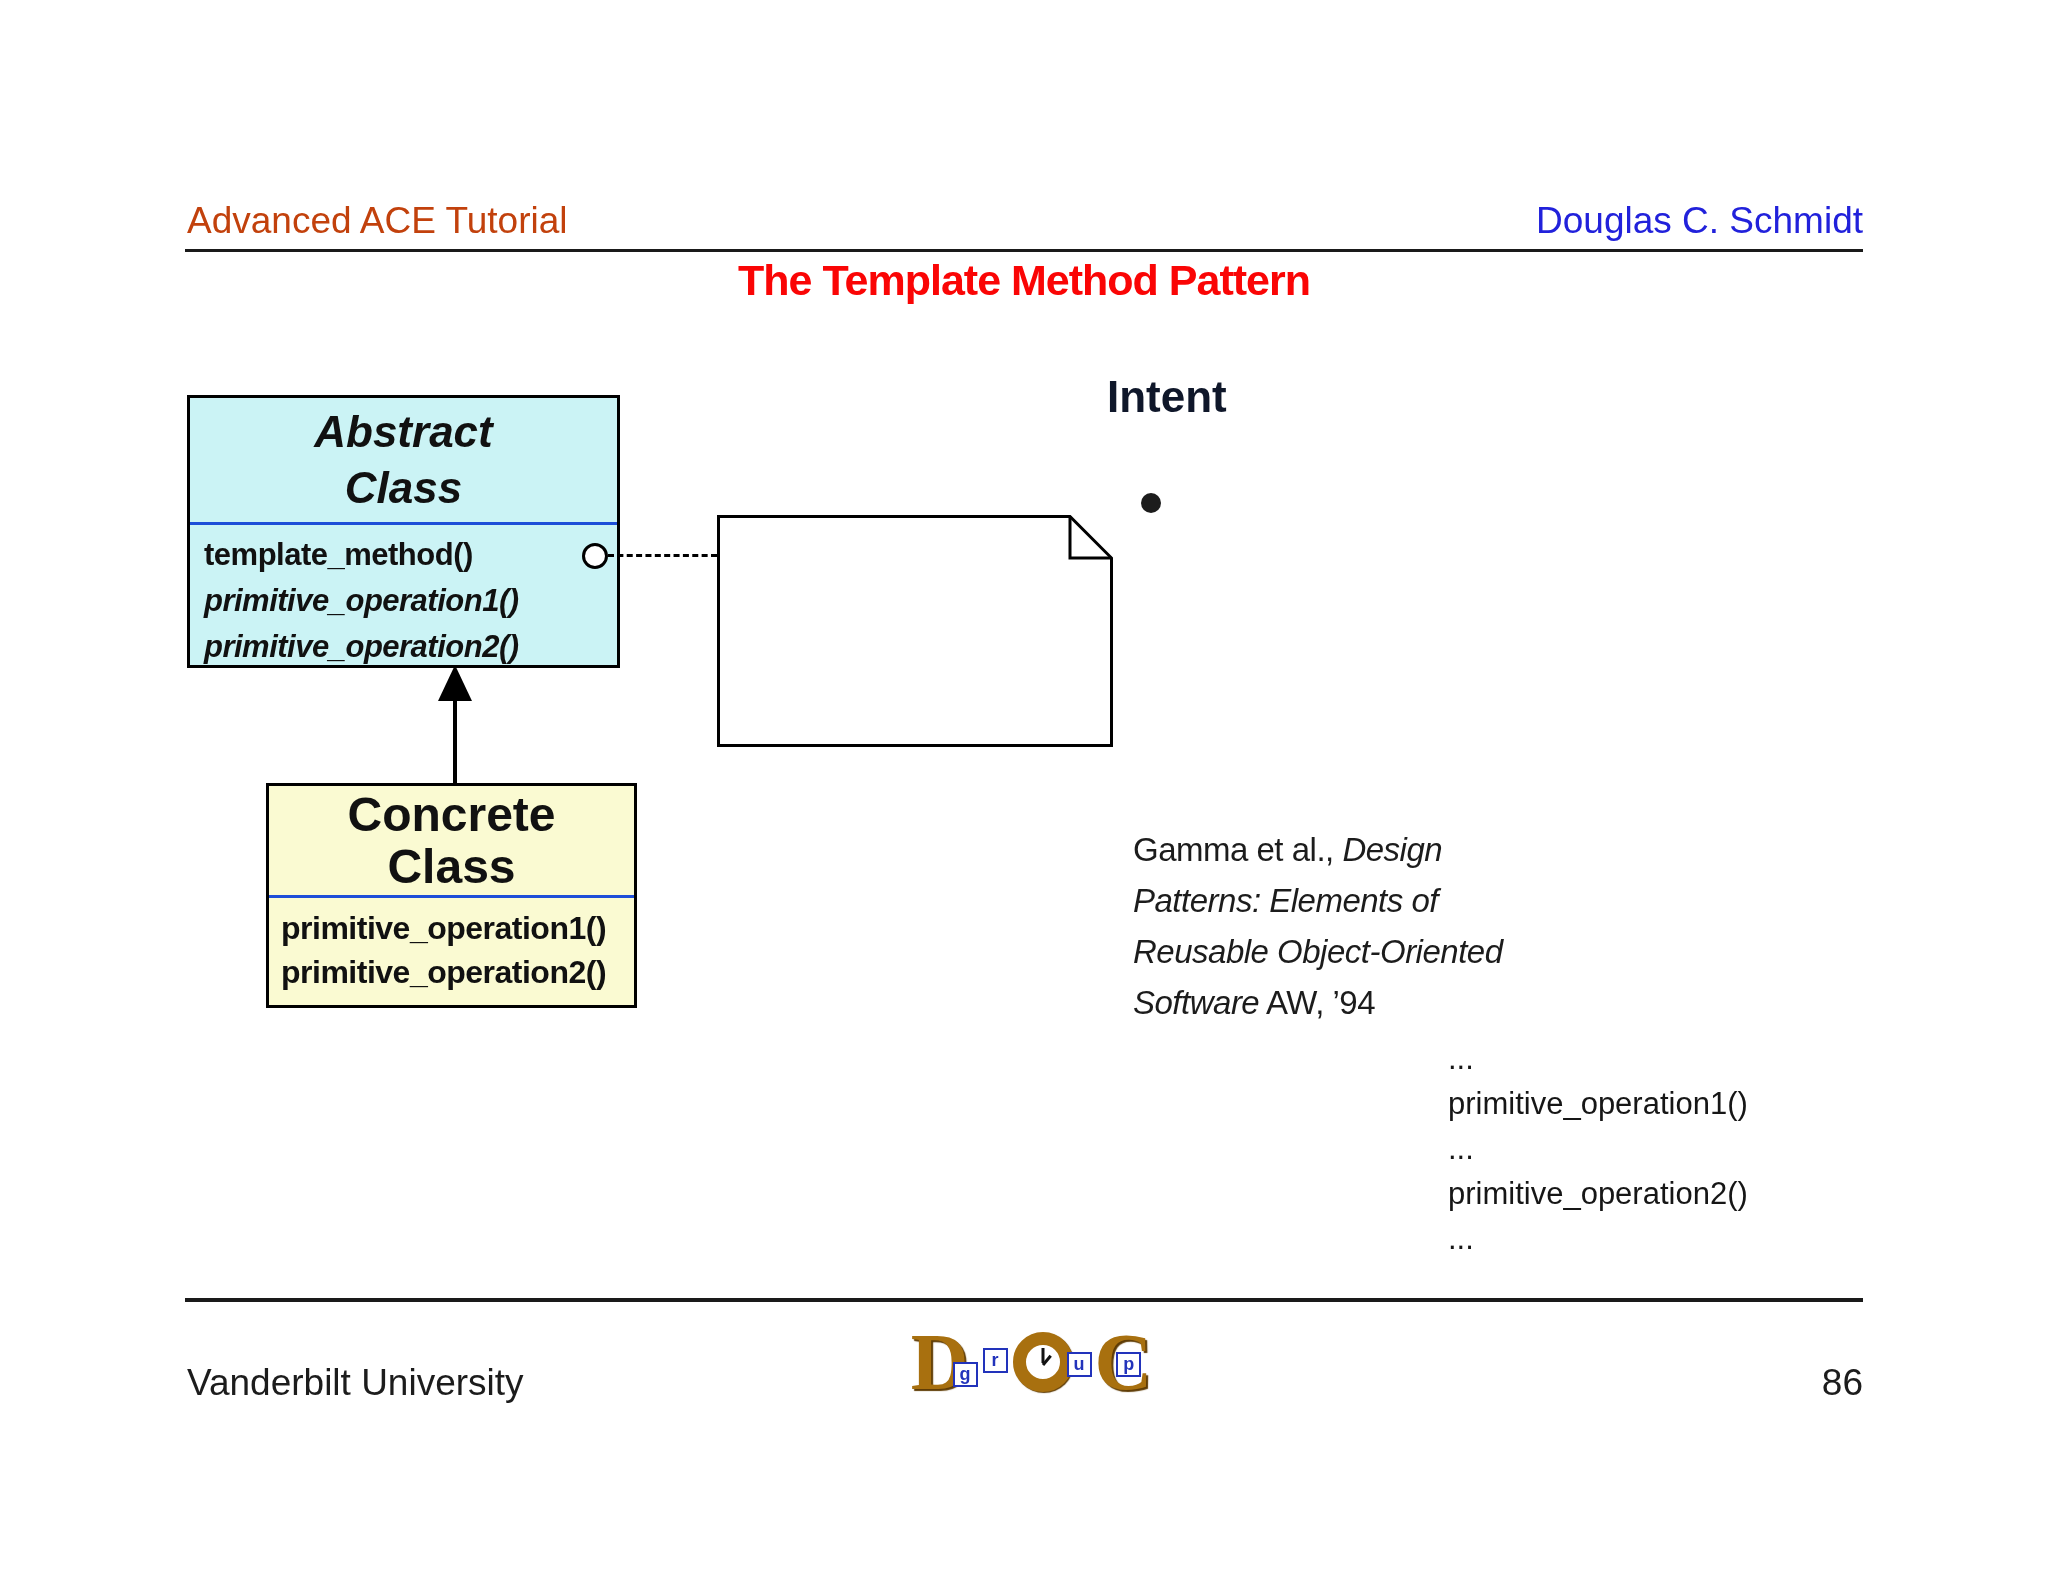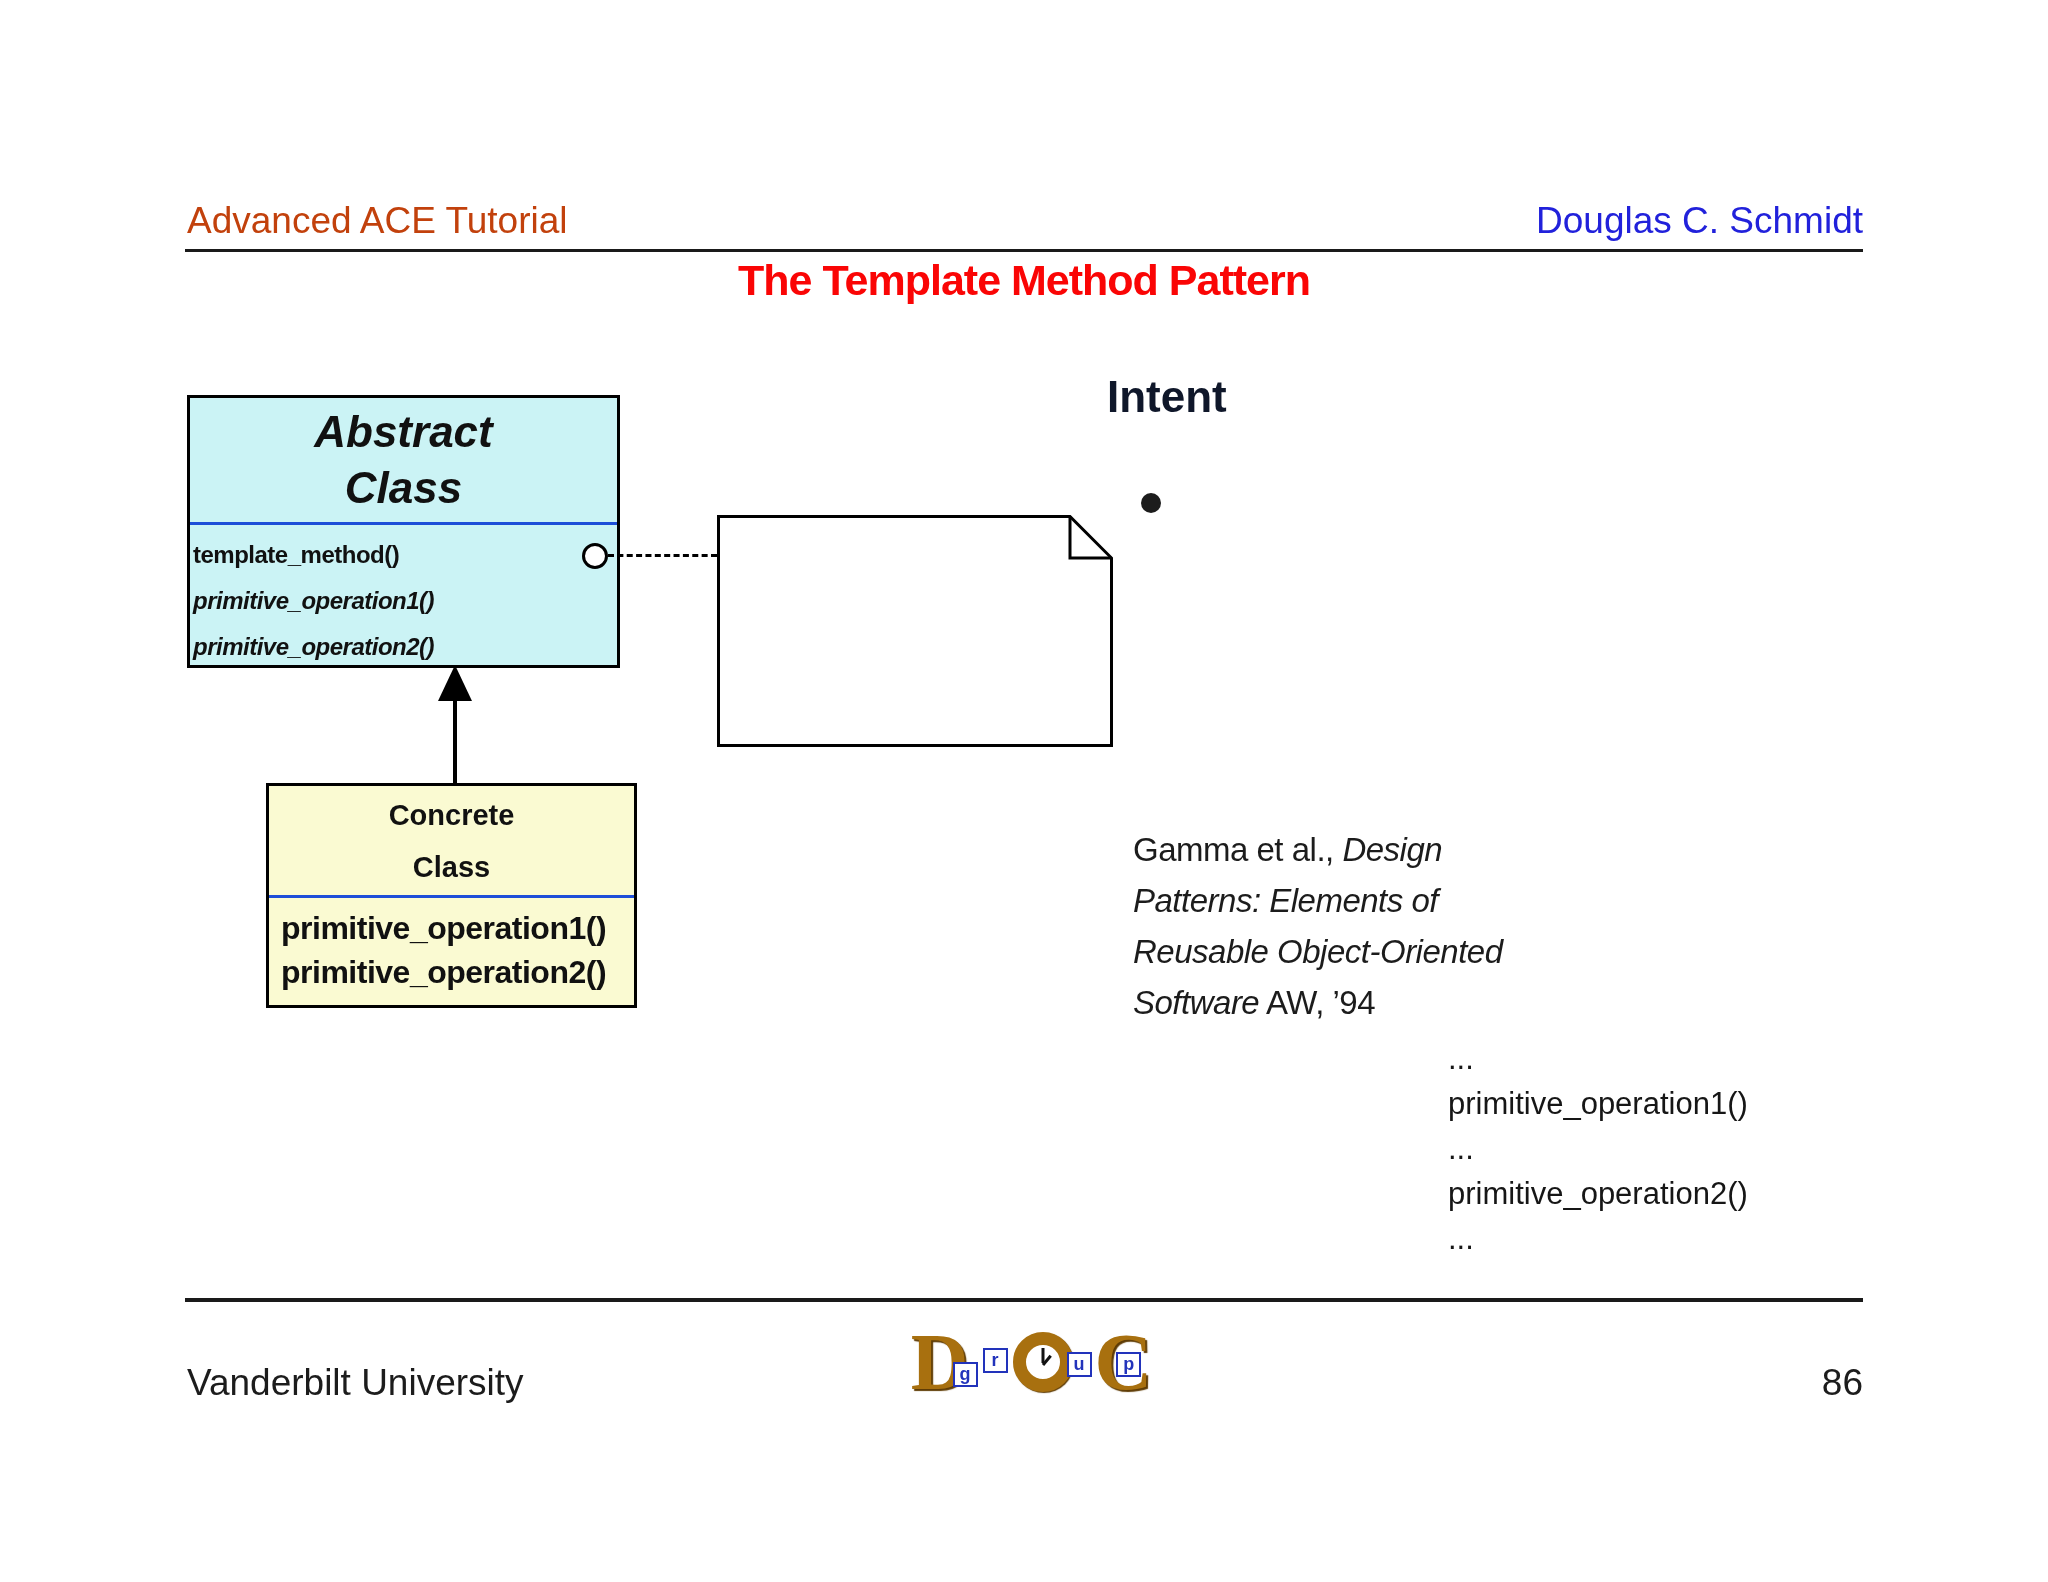--- a/index.html
+++ b/index.html
@@ -13,37 +13,37 @@
 
   .page-title{position:absolute;left:0;top:256px;width:2048px;text-align:center;
               font-size:43px;font-weight:bold;color:#FA0505;letter-spacing:-1px;}
 
   
   .uml-box{position:absolute;box-sizing:border-box;border:3px solid #000;}
   .abstract-box{left:187px;top:395px;width:433px;height:273px;background:#CBF3F5;}
   .box-title{display:flex;flex-direction:column;justify-content:center;align-items:center;
              text-align:center;white-space:pre-line;border-bottom:3px solid #1d4ed8;}
   .abstract-title{height:124px;font-size:44px;font-weight:bold;font-style:italic;line-height:56px;}
-  .abstract-methods{padding:7px 0 0 3px;font-size:24px;font-weight:bold;line-height:46px;letter-spacing:-0.5px;}
+  .abstract-methods{padding:7px 0 0 14px;font-size:31px;font-weight:bold;line-height:46px;letter-spacing:-0.5px;}
   .m-italic{font-style:italic;}
 
   .lollipop{position:absolute;left:582px;top:543px;width:26px;height:26px;box-sizing:border-box;
             border:3px solid #000;border-radius:50%;background:#fff;}
   .note-connector{position:absolute;left:608px;top:554px;width:109px;height:0;border-top:3px dashed #000;}
 
   .note-wrap{position:absolute;left:717px;top:515px;width:396px;height:232px;}
   .note-text{position:absolute;left:731px;top:521px;font-size:31px;line-height:45px;white-space:pre-line;color:#161616;}
 
   .inherit-line{position:absolute;left:453px;top:698px;width:4px;height:86px;background:#000;}
   .inherit-head{position:absolute;left:438px;top:665px;width:0;height:0;
                 border-left:17px solid transparent;border-right:17px solid transparent;
                 border-bottom:36px solid #000;}
 
   .concrete-box{left:266px;top:783px;width:371px;height:225px;background:#FAFAD2;}
-  .concrete-title{height:109px;font-size:29px;font-weight:bold;line-height:52px;}
+  .concrete-title{height:109px;font-size:48px;font-weight:bold;line-height:52px;}
   .concrete-methods{padding:8px 0 0 12px;font-size:32px;font-weight:bold;line-height:44px;
                     letter-spacing:-0.5px;white-space:pre-line;}
 
   
   .intent-heading{position:absolute;left:1107px;top:372px;font-size:44px;font-weight:bold;color:#0f172a;}
   .bullet-dot{position:absolute;left:1141px;top:493px;width:20px;height:20px;border-radius:50%;background:#1c1c1c;}
   .bullet-text{position:absolute;left:1190px;top:466px;width:600px;font-size:45px;font-style:italic;
                line-height:65px;white-space:pre-line;color:#1c1c1c;letter-spacing:-0.5px;}
 
   .citation{position:absolute;left:1133px;top:824px;width:640px;font-size:33px;line-height:51px;

